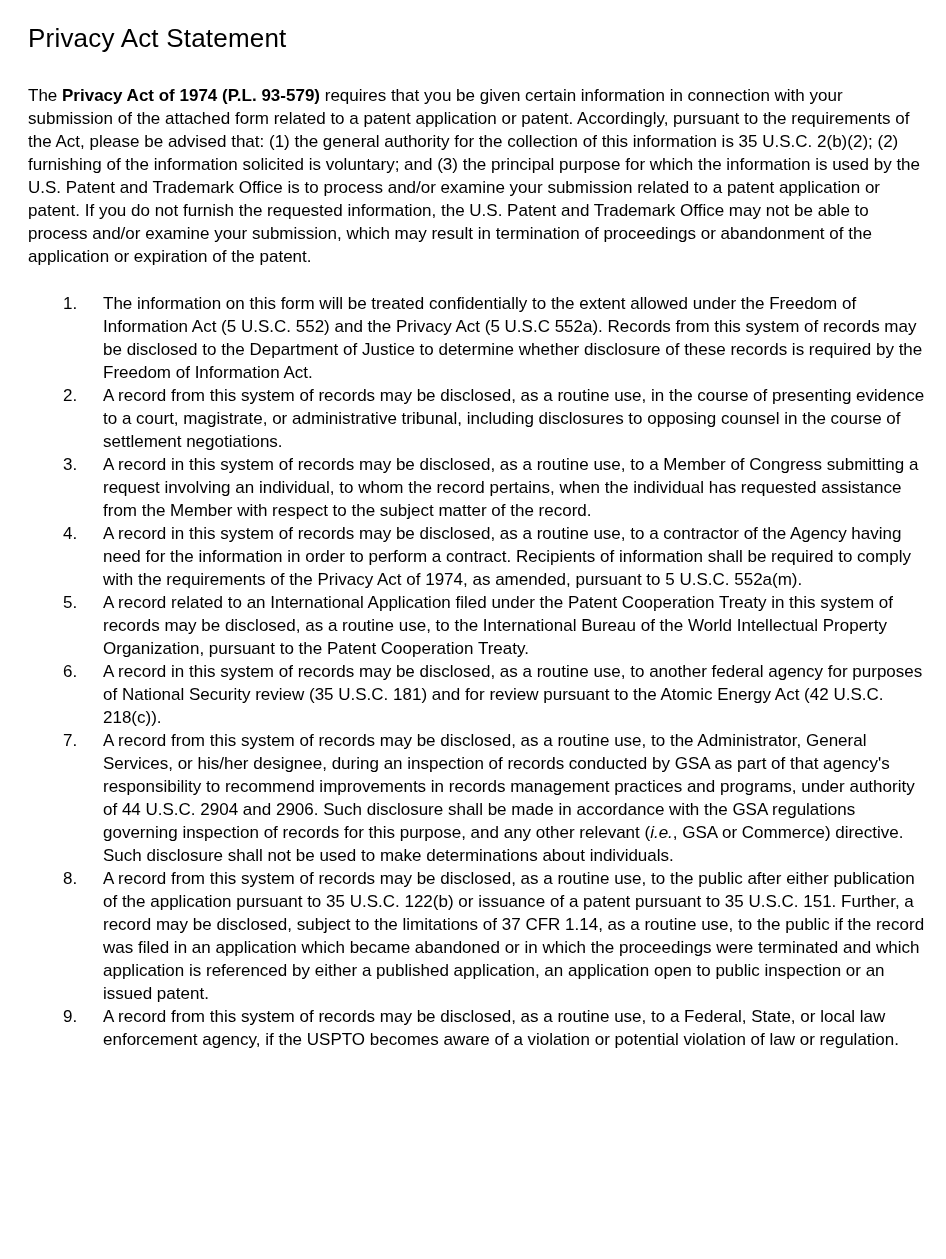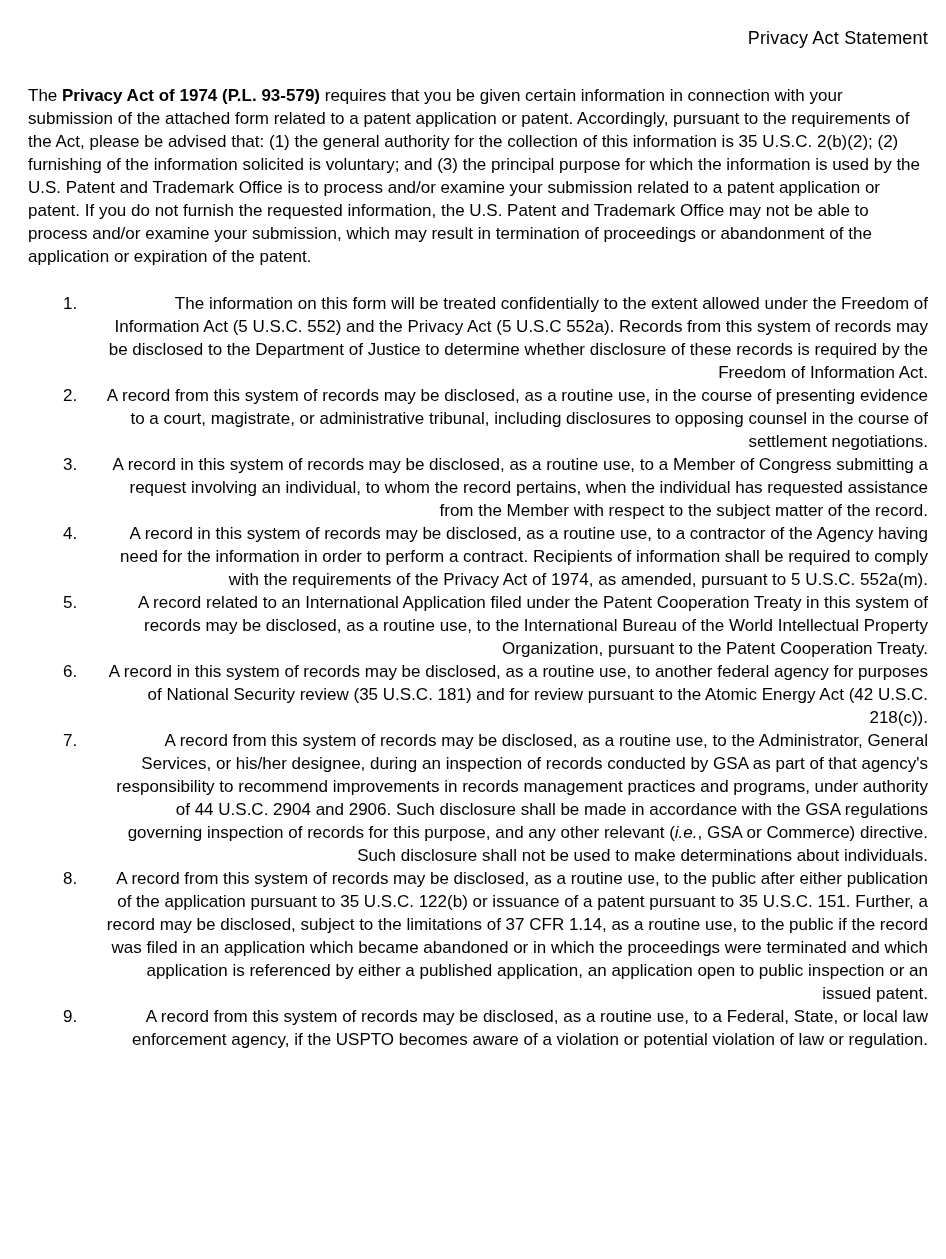--- a/index.html
+++ b/index.html
@@ -11,42 +11,42 @@
     color: #000000;
     overflow: hidden;
   }
   .page {
     width: 946px;
     height: 1259px;
     padding: 25px 18px 0 28px;
     background: #ffffff;
   }
   .title {
-    font-size: 18px;
+    font-size: 26px;
     font-weight: 400;
-    text-align: right;
+    text-align: left;
     line-height: 26px;
     margin-bottom: 33px;
     letter-spacing: 0.2px;
   }
   .bodytext {
     font-size: 17px;
     line-height: 23px;
   }
   .intro { margin-bottom: 24px; margin-top: 24px; }
   .lead { margin-bottom: 28px; }
   .list { margin-left: 35px; }
   .item { display: flex; align-items: flex-start; }
   .num {
     flex: 0 0 40px;
     width: 40px;
     font-size: 17px;
     line-height: 23px;
   }
-  .txt { flex: 1 1 auto; text-align: right; }
+  .txt { flex: 1 1 auto; }
   strong { font-weight: 700; }
   em { font-style: italic; }
 </style>
 </head>
 <body>
 
 <div class="page">
 
   <h1 class="title">Privacy Act Statement</h1>
 

